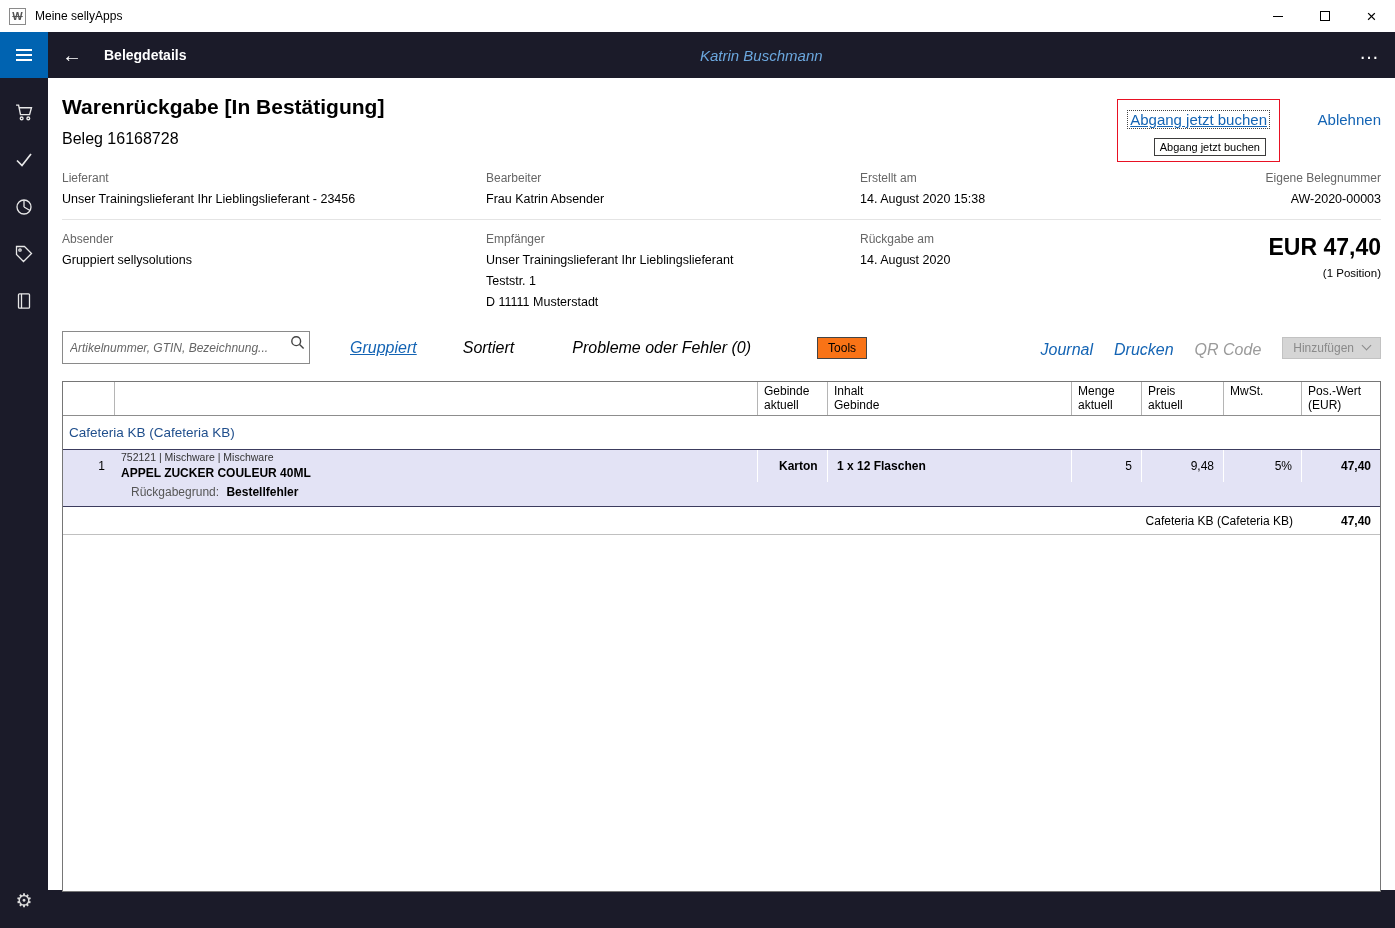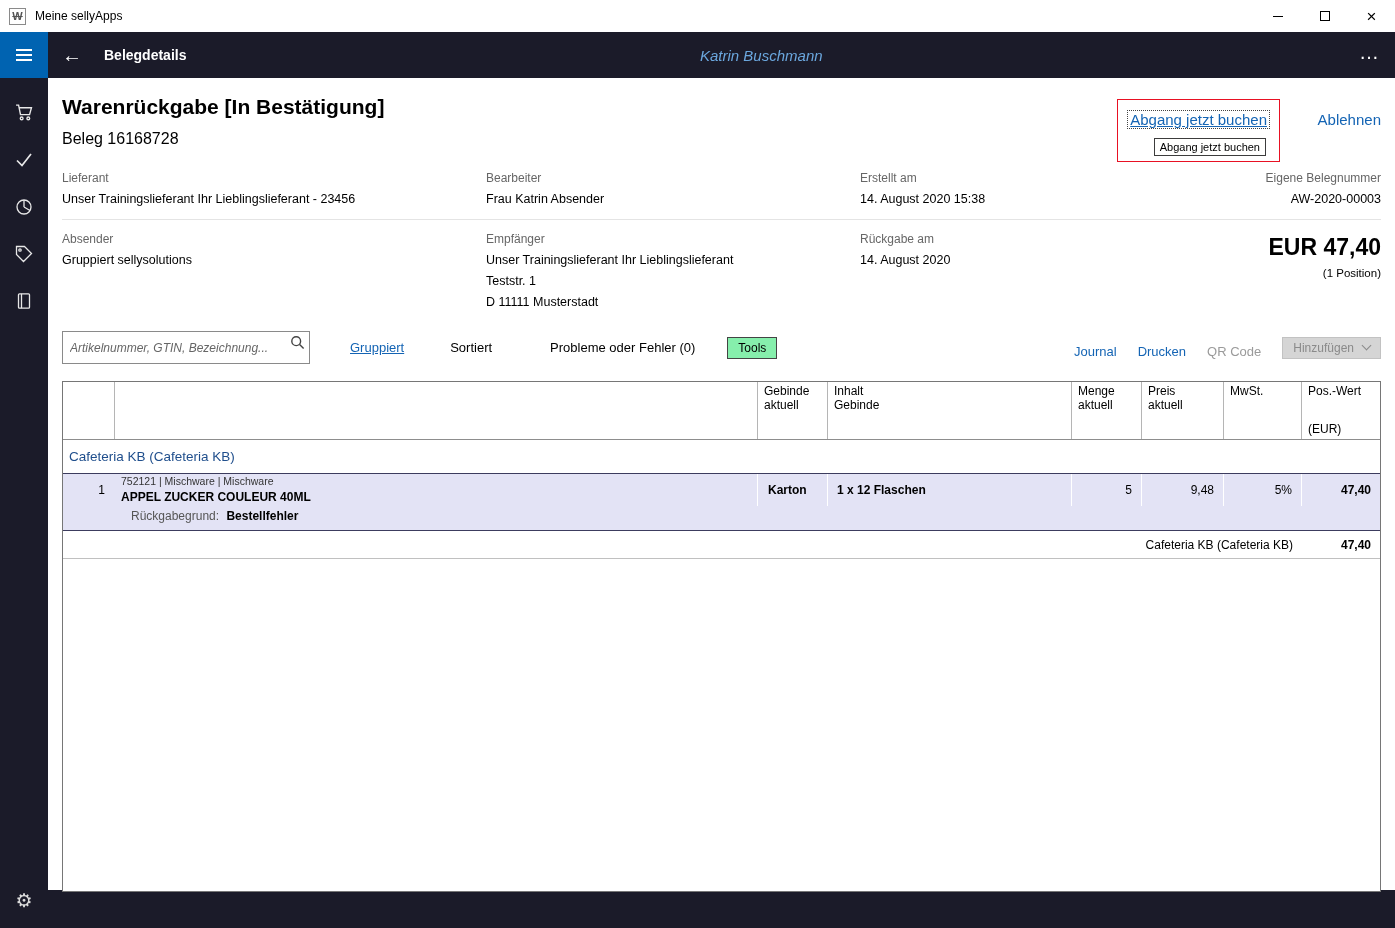--- a/index.html
+++ b/index.html
@@ -69,25 +69,25 @@
   .total-pos { font-size: 11.5px; margin-top: 6px; }
 
   
   .toolbar { display: flex; align-items: center; margin-top: 22px; }
   .searchbox { position: relative; width: 248px; }
   .searchbox input { width: 100%; height: 33px; border: 1px solid #8a8a8a; padding: 2px 26px 2px 7px;
                      font-size: 12px; font-style: italic; font-family: inherit; color: #333; }
   .searchbox input::placeholder { color: #666; font-style: italic; }
   .search-icon { position: absolute; right: 5px; top: 4px; }
   .search-icon svg { stroke: #444; fill: none; stroke-width: 1.4; }
-  .tb-link { background: transparent; border: none; font-size: 13px; font-family: inherit; color: #000; }
+  .tb-link { background: transparent; border: none; font-size: 16px; font-family: inherit; color: #000; font-style: italic; }
   .gruppiert { color: #1464b4; text-decoration: underline; margin-left: 40px; }
   .sortiert { margin-left: 46px; }
   .probleme { margin-left: 58px; }
-  .tools-btn { margin-left: 32px; border: 1px solid #444; background: #86efac; font-size: 12px;
+  .tools-btn { margin-left: 66px; border: 1px solid #444; background: #f97316; font-size: 12px;
                font-family: inherit; padding: 3px 10px; }
   .tb-right { margin-left: auto; display: flex; align-items: flex-end; gap: 21px; }
   .blue-link { color: #1464b4; }
   .qr { color: #9a9a9a; }
   .add-btn { background: #d5d5d5; color: #8a8a8a; border: 1px solid #c2c2c2; font-size: 12px;
              font-family: inherit; padding: 3px 10px; display: flex; align-items: center; gap: 9px; }
   .chev { width: 7px; height: 7px; border-right: 1.5px solid #8a8a8a; border-bottom: 1.5px solid #8a8a8a;
           transform: rotate(45deg); margin-top: -4px; }
 
   
@@ -96,34 +96,34 @@
   .th { font-size: 12px; padding: 3px 6px; line-height: 13.5px; display: flex; flex-direction: column; }
   .thead > .th + .th { border-left: 1px solid #b5b5b5; }
 
   .col-num   { width: 51px;  flex: 0 0 51px; }
   .col-desc  { flex: 1 1 auto; min-width: 0; }
   .col-geb   { width: 70px;  flex: 0 0 70px; }
   .col-inh   { width: 244px; flex: 0 0 244px; }
   .col-menge { width: 70px;  flex: 0 0 70px; }
   .col-preis { width: 82px;  flex: 0 0 82px; }
   .col-mwst  { width: 78px;  flex: 0 0 78px; }
-  .col-wert  { width: 79px;  flex: 0 0 79px; gap: 24px; }
+  .col-wert  { width: 79px;  flex: 0 0 79px; }
 
   .group-row { flex: 0 0 33px; line-height: 33px; padding-left: 6px; color: #1f4e8c; font-size: 13.5px; }
 
   .item-row { display: flex; background: #e3e3f5; border-top: 1px solid #3c3c5e; flex: 0 0 33px; }
   .item-row .cell { display: flex; align-items: center; font-size: 12px; }
   .item-row .cell + .cell { border-left: 1px solid #ffffff; }
   .item-row .col-num { justify-content: flex-end; padding-right: 9px; border-left: none !important; }
   .item-row .col-desc { flex-direction: column; align-items: flex-start; justify-content: center;
                         padding-left: 7px; border-left: none !important; }
   .meta { font-size: 10.5px; color: #333; line-height: 11px; }
   .name { font-size: 12px; font-weight: bold; margin-top: 3px; }
   .cell.bold { font-weight: bold; }
-  .item-row .col-geb { padding-left: 10px; }
+  .item-row .col-geb { padding-left: 21px; }
   .item-row .col-inh { padding-left: 9px; }
   .num-right { justify-content: flex-end; padding-right: 9px; }
 
   .sub-row { background: #e3e3f5; border-bottom: 1px solid #3c3c5e; padding: 3px 0 7px 68px;
              font-size: 12px; flex: 0 0 auto; }
   .grund-label { color: #555; }
   .grund-value { font-weight: bold; margin-left: 4px; }
 
   .summary-row { display: flex; align-items: center; flex: 0 0 28px; border-bottom: 1px solid #c0c0c0; font-size: 12px; }
   .sum-label { flex: 1; text-align: right; padding-right: 8px; }

